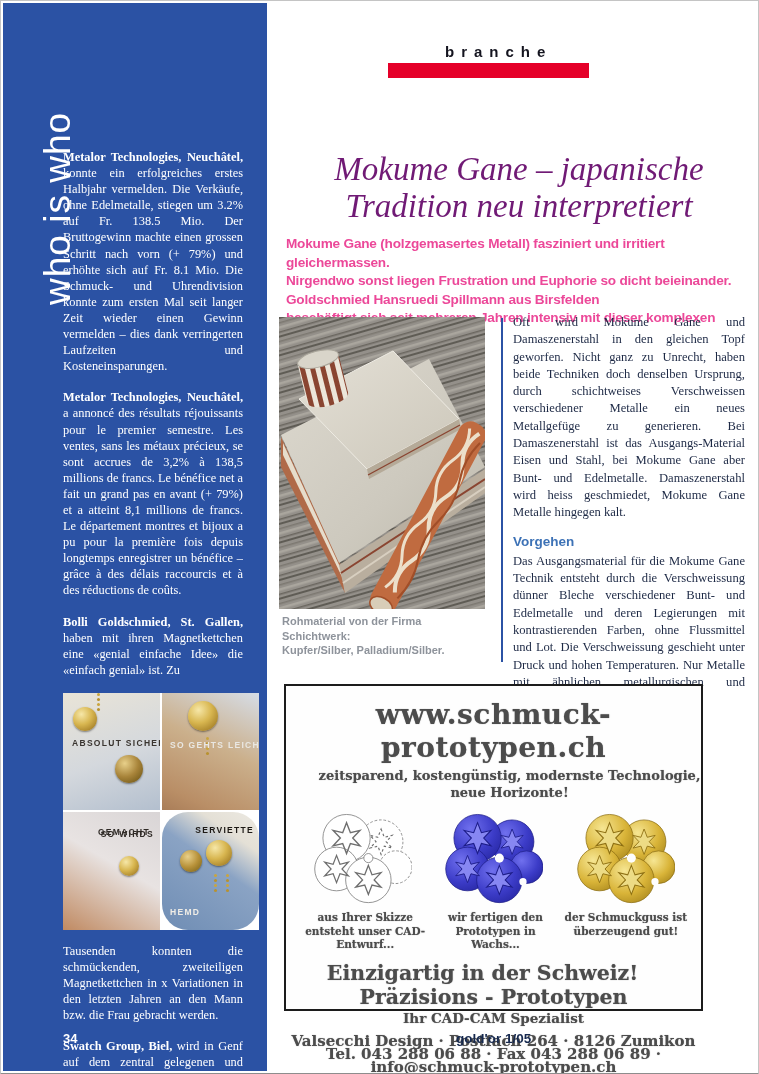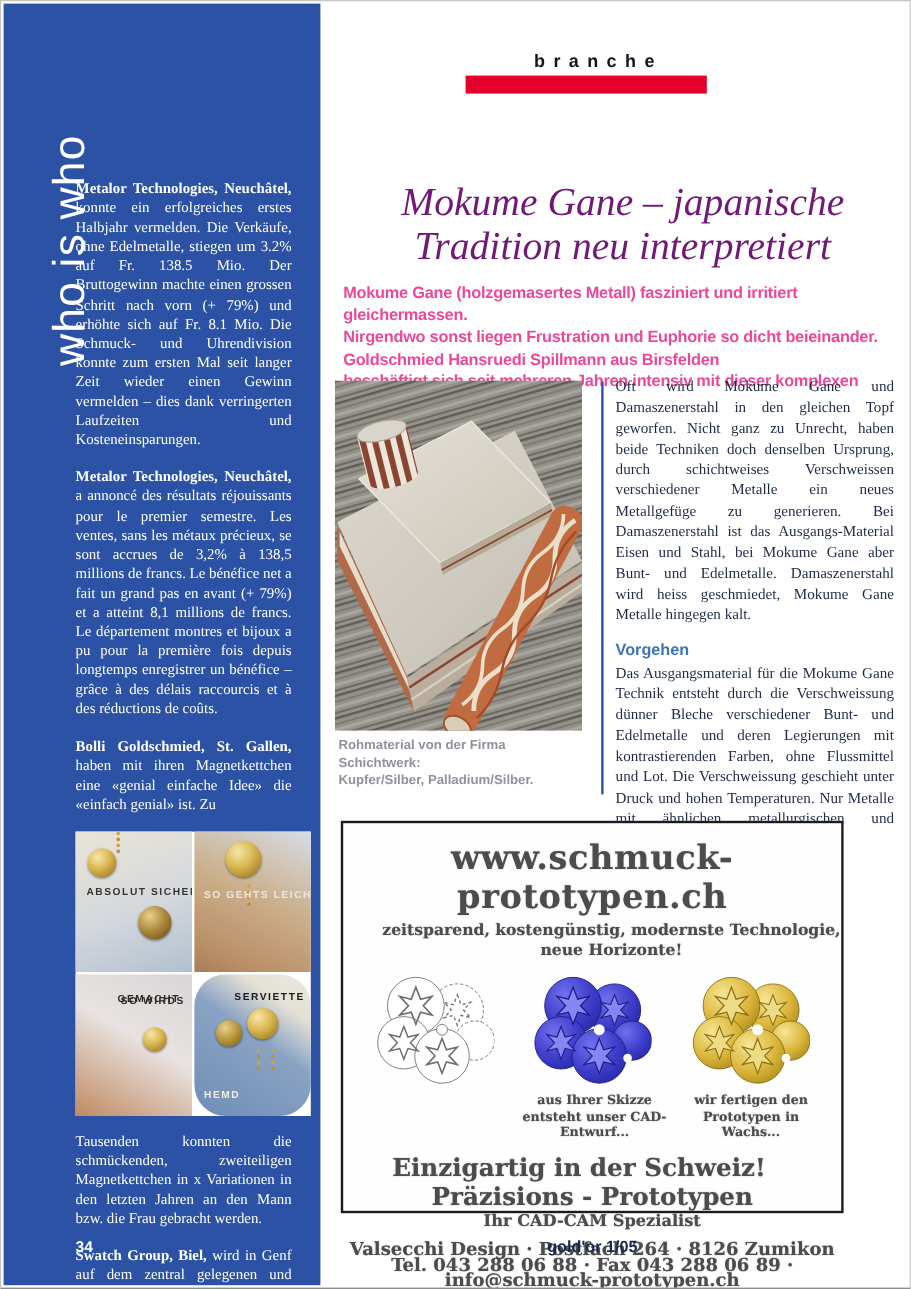--- a/index.html
+++ b/index.html
@@ -303,20 +303,24 @@
     </div>
     <div class="ad-caps">
       <div class="ad-cap">
         <div>aus Ihrer Skizze</div>
         <div>entsteht unser CAD-Entwurf...</div>
       </div>
       <div class="ad-cap">
         <div>wir fertigen den</div>
         <div>Prototypen in Wachs...</div>
       </div>
+      <div class="ad-cap">
+        <div>der Schmuckguss ist</div>
+        <div>überzeugend gut!</div>
+      </div>
     </div>
     <div class="ad-big">
       <span>Einzigartig in der Schweiz!</span><span class="gap"></span><span>Präzisions - Prototypen</span>
     </div>
     <div class="ad-sub">Ihr CAD-CAM Spezialist</div>
     <div class="ad-contact">
       <div>Valsecchi Design  ·  Postfach 264  ·  8126 Zumikon</div>
       <div>Tel. 043 288 06 88  ·  Fax 043 288 06 89  ·  info@schmuck-prototypen.ch</div>
     </div>
   </div>

